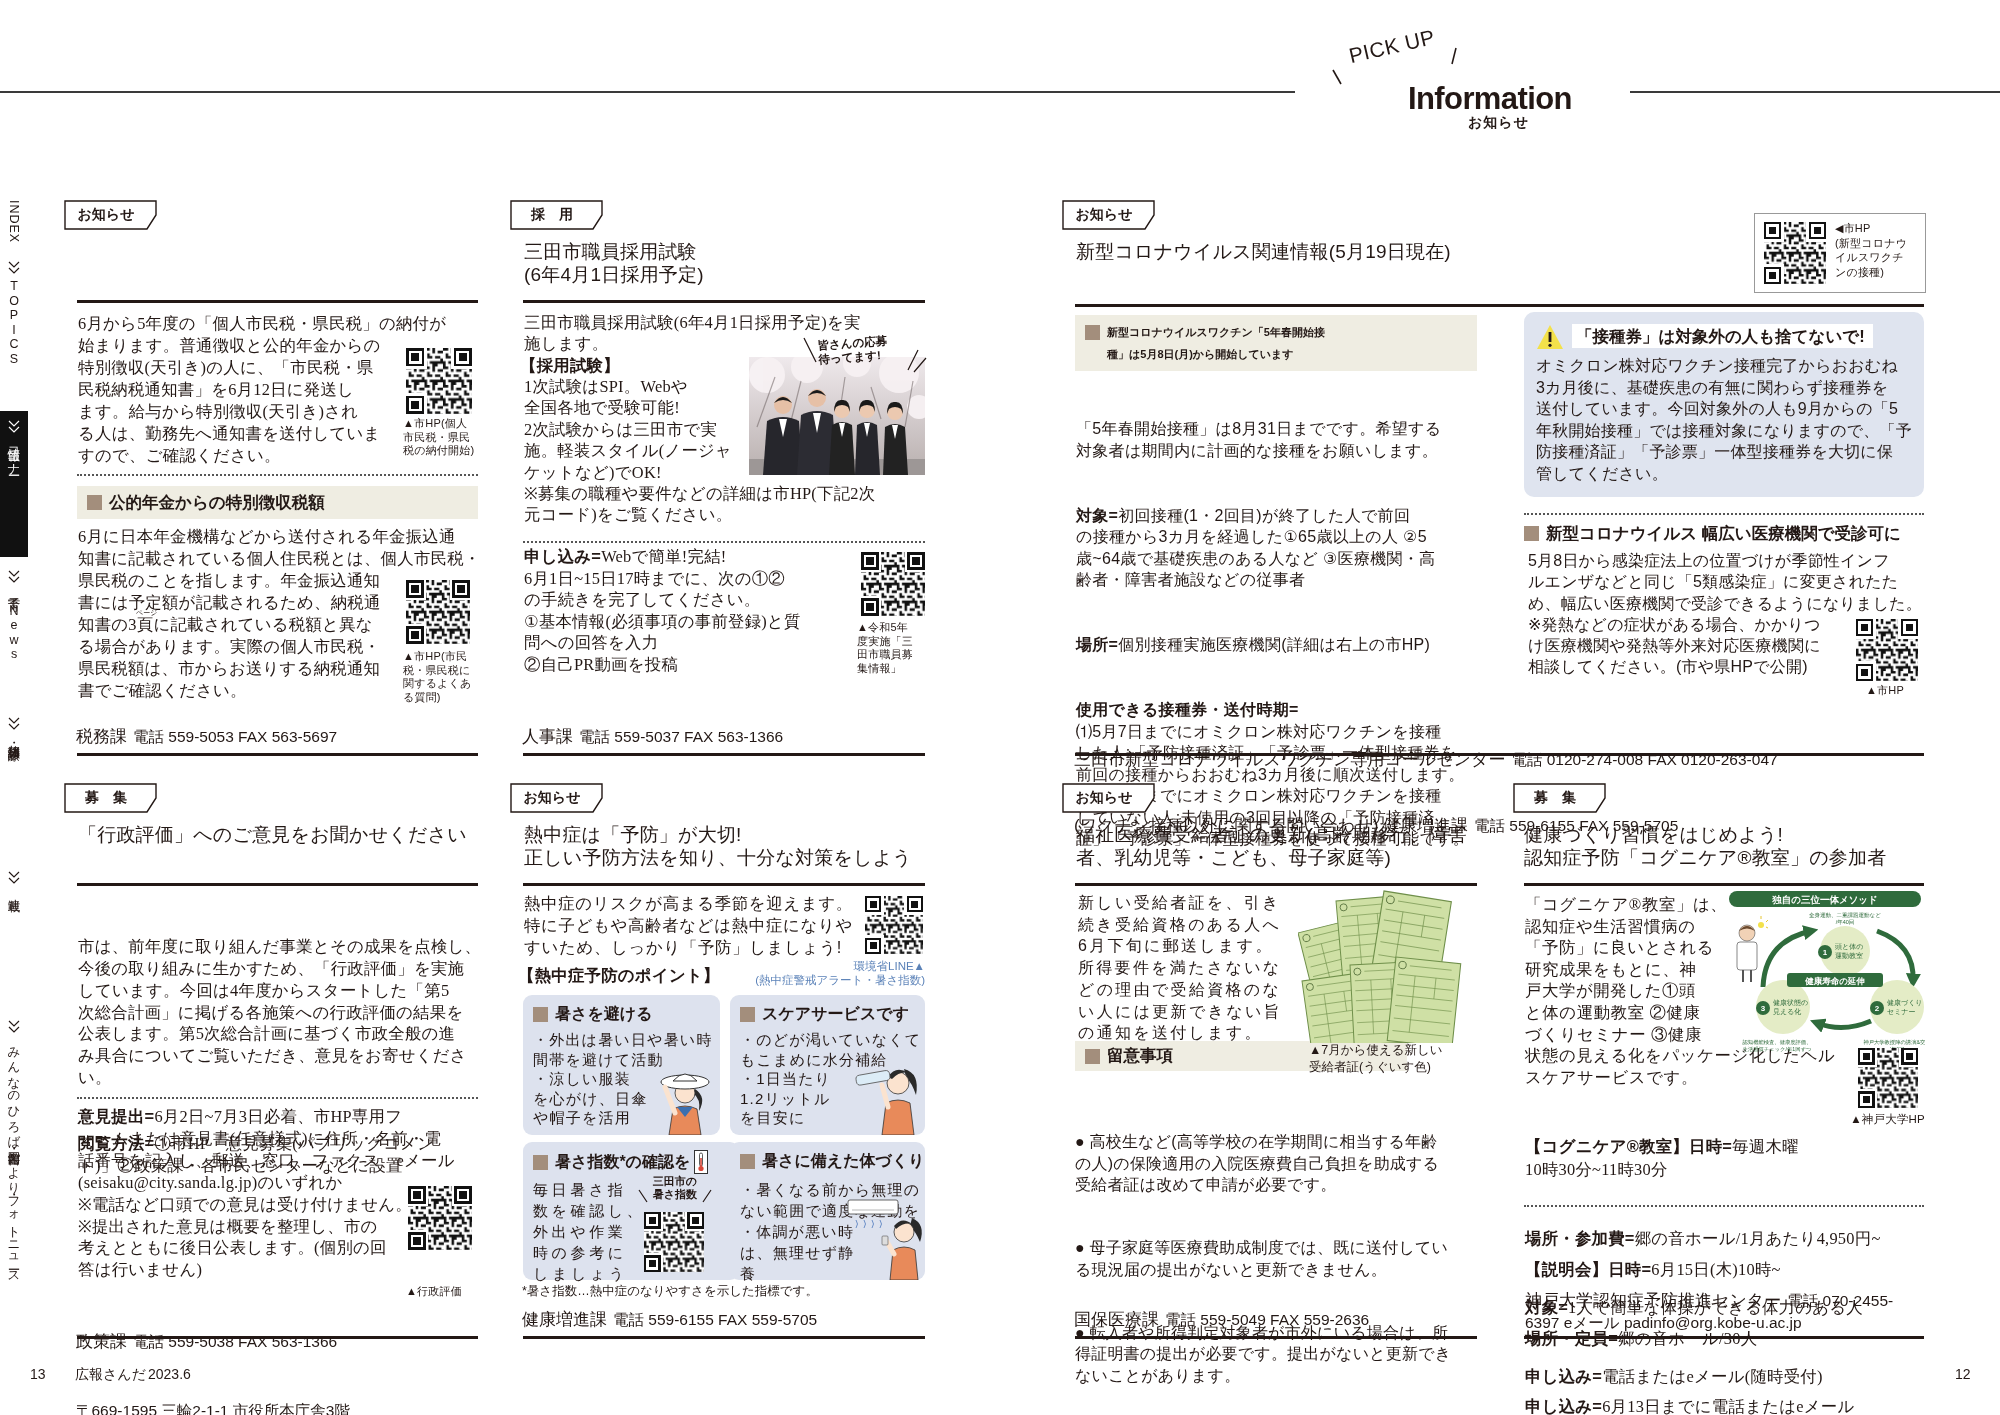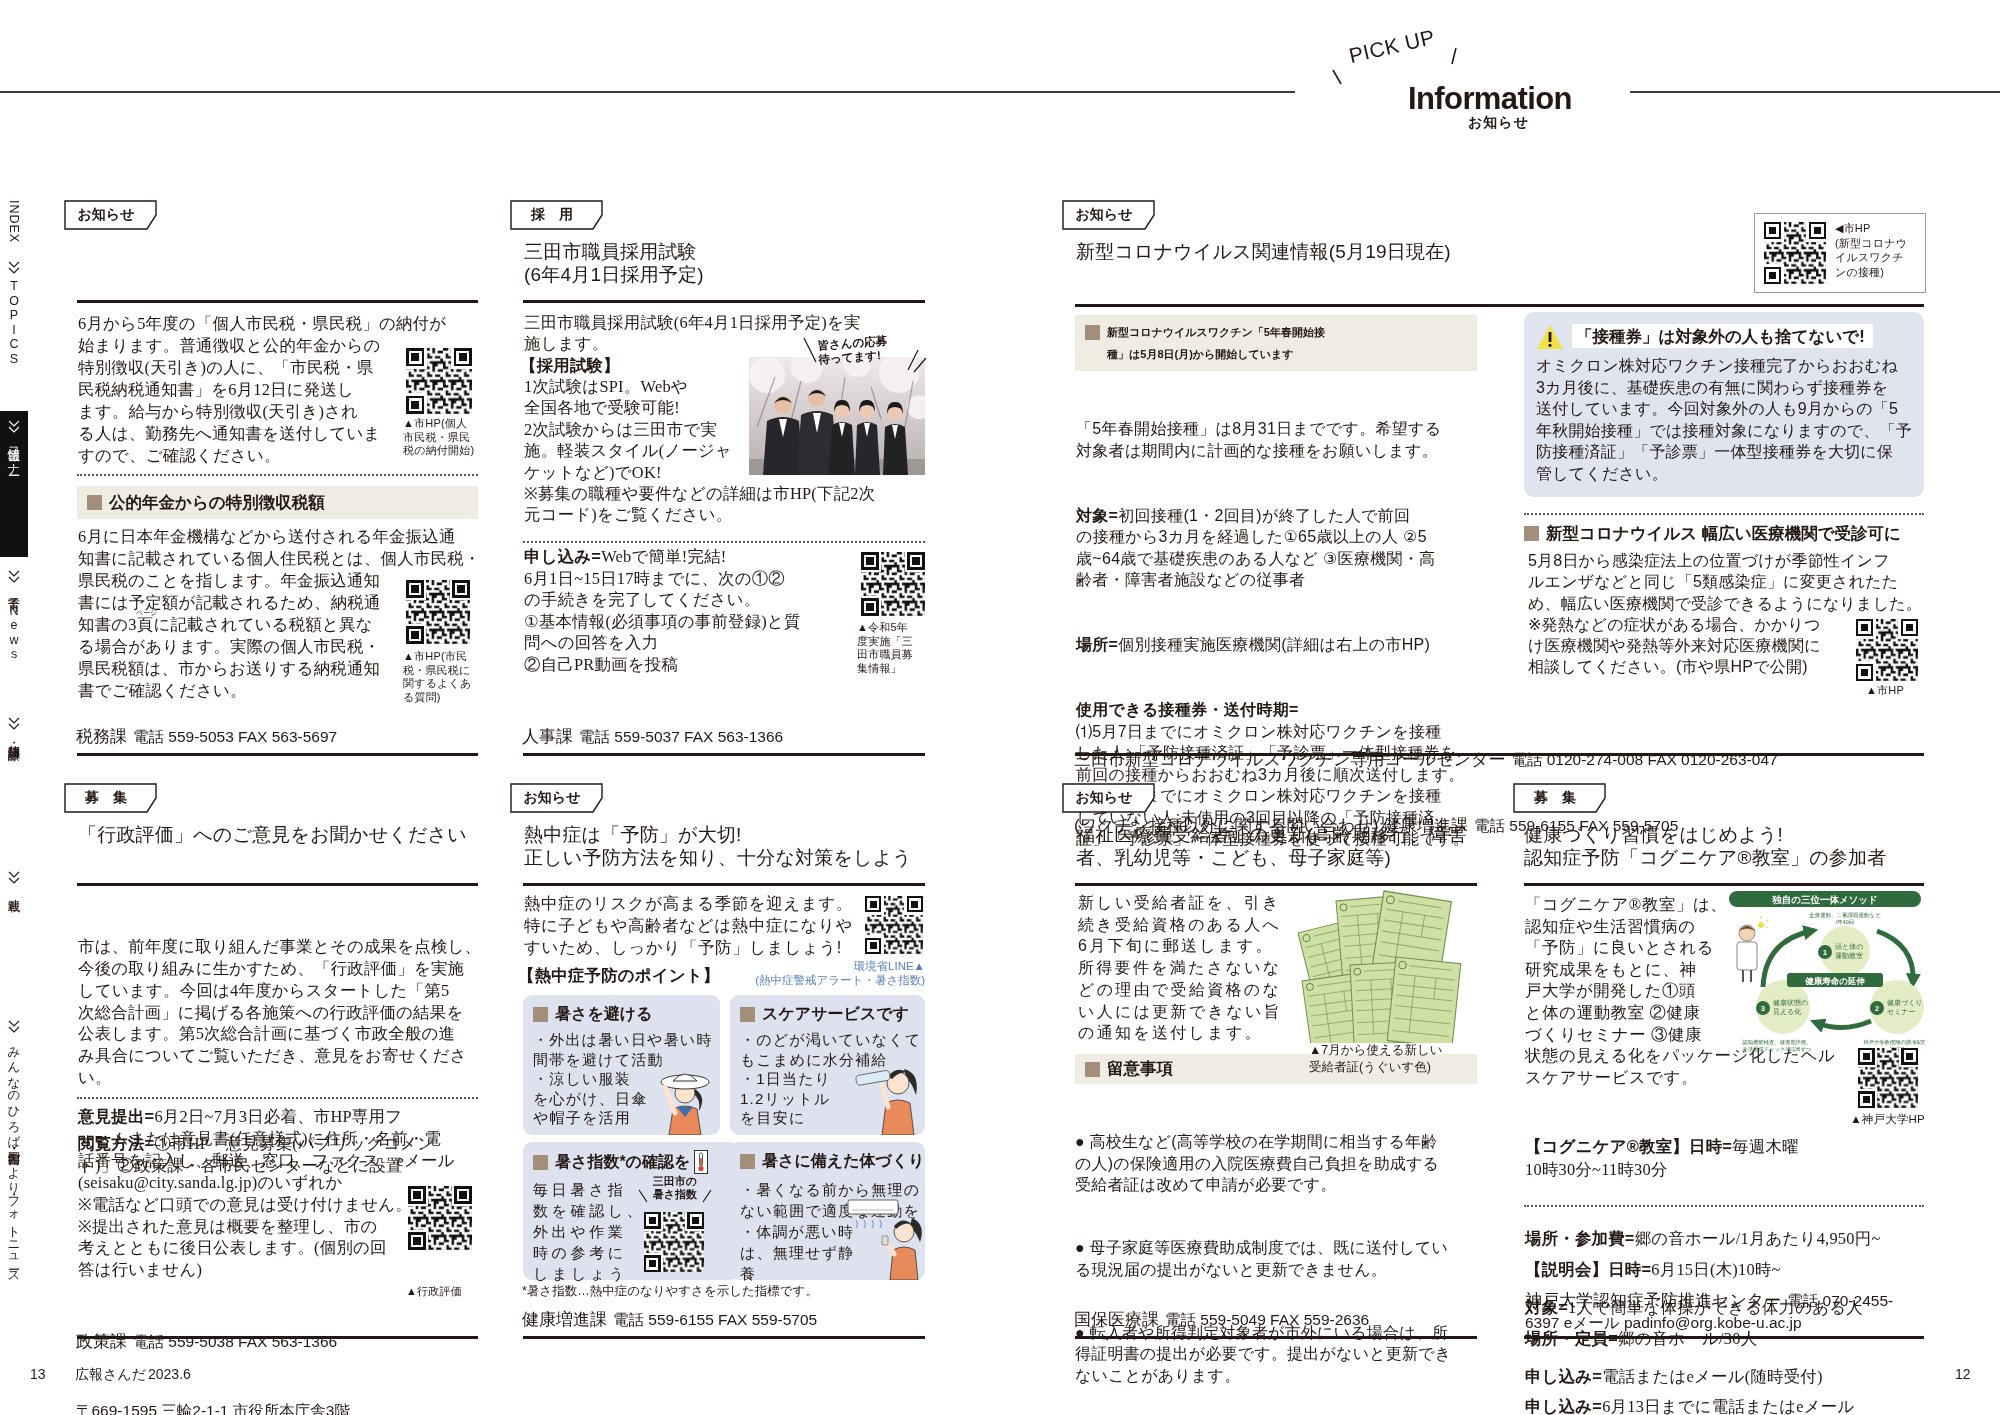--- a/index.html
+++ b/index.html
@@ -485,21 +485,21 @@
   <h2 class="title">福祉医療費受給者証の更新(高齢期移行、障害
 者、乳幼児等・こども、母子家庭等)</h2>
   <div class="rule" style="left:13px;top:100px;width:402px"></div>
   <p class="body" style="left:16px;top:109px;font-size:16px;letter-spacing:2.3px;line-height:21.7px">新しい受給者証を、引き
 続き受給資格のある人へ
 6月下旬に郵送します。
 所得要件を満たさないな
 どの理由で受給資格のな
 い人には更新できない旨
 の通知を送付します。</p>
-  <div class="band" style="left:13px;top:271px;width:402px;height:30px">
+  <div class="band" style="left:13px;top:258px;width:332px;height:30px">
     <span class="sq"></span>
     <span>留意事項</span>
   </div>
   <svg class="a" style="left:236px;top:104px" width="172" height="156" viewBox="0 0 172 156">
     <use href="#card" transform="translate(0,46) rotate(-14)"></use>
     <use href="#card" transform="translate(38,14) rotate(-5)"></use>
     <use href="#card" transform="translate(86,4) rotate(9) scale(1.1)"></use>
     <use href="#card" transform="translate(4,94) rotate(-8)"></use>
     <use href="#card" transform="translate(52,78) rotate(-3)"></use>
     <use href="#card" transform="translate(98,70) rotate(6) scale(1.05)"></use>

